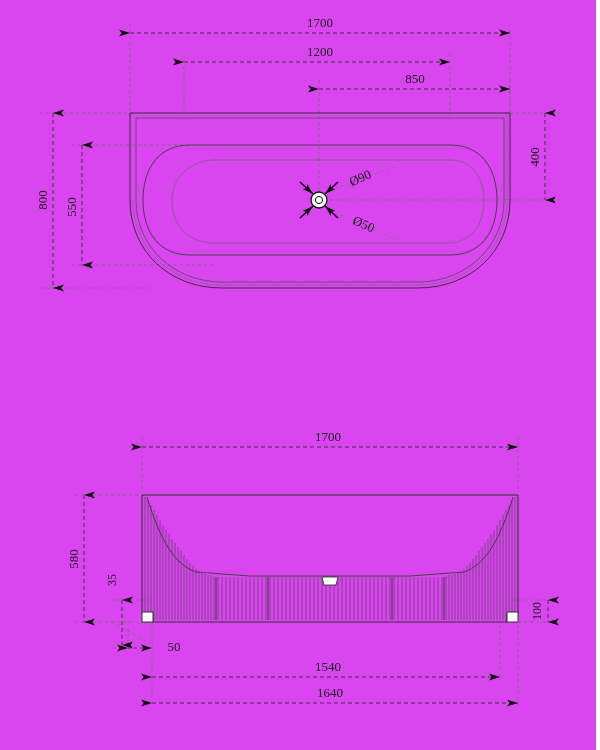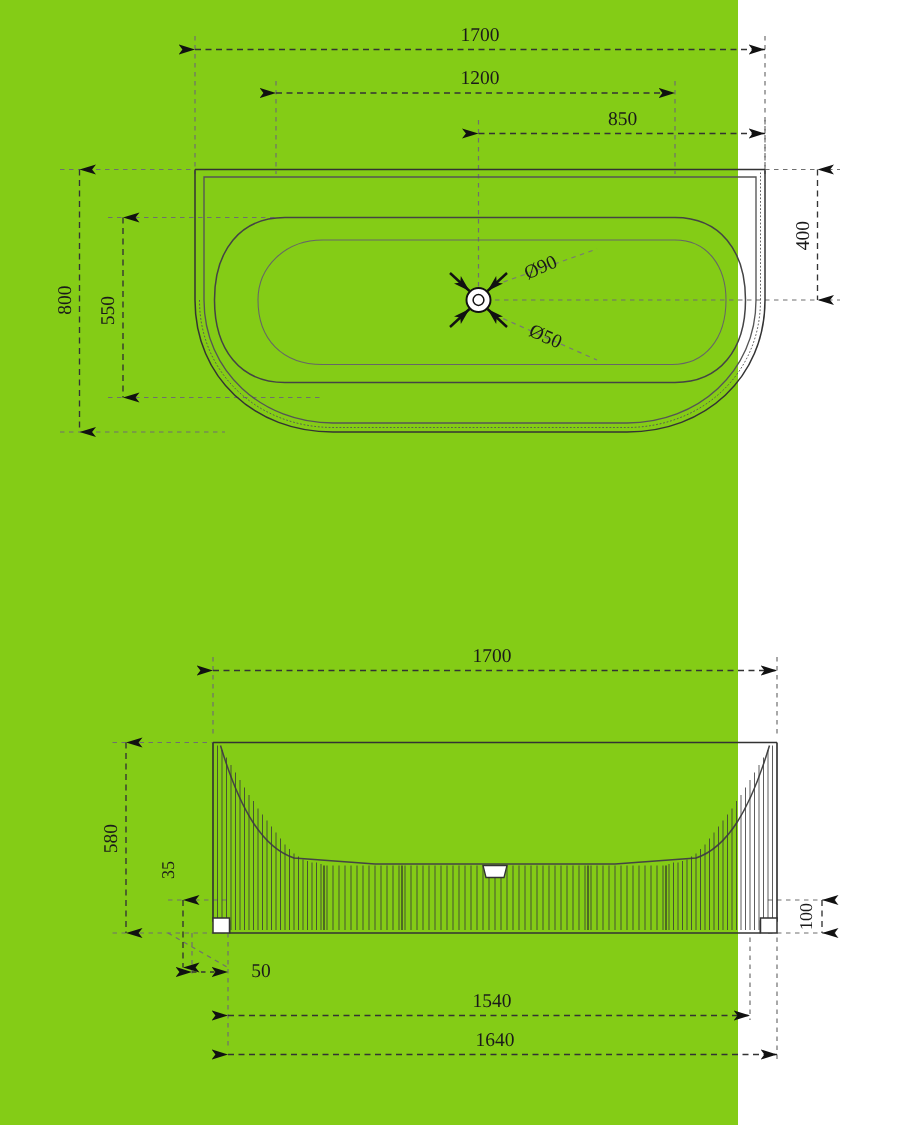--- a/index.html
+++ b/index.html
@@ -1,18 +1,18 @@
 <!DOCTYPE html>
 <html><head>
 <meta charset="utf-8">
 <style>
   html,body{margin:0;padding:0;background:#ffffff;}
   body{width:600px;height:750px;overflow:hidden;
        font-family:"Liberation Serif", serif;}
-  #sheet{position:relative;width:492px;height:750px;background:#84cc16;}
+  #sheet{position:relative;width:596px;height:750px;background:#d946ef;}
   svg{display:block;}
   .dimtxt{font-family:"Liberation Serif", serif;font-size:13px;fill:#1a1a1a;}
   .dimtxt-sm{font-family:"Liberation Serif", serif;font-size:12px;fill:#1a1a1a;}
 </style>
 </head>
 <body>
 
 <div id="sheet">
 <svg width="600" height="750" viewBox="0 0 600 750" xmlns="http://www.w3.org/2000/svg">
 

